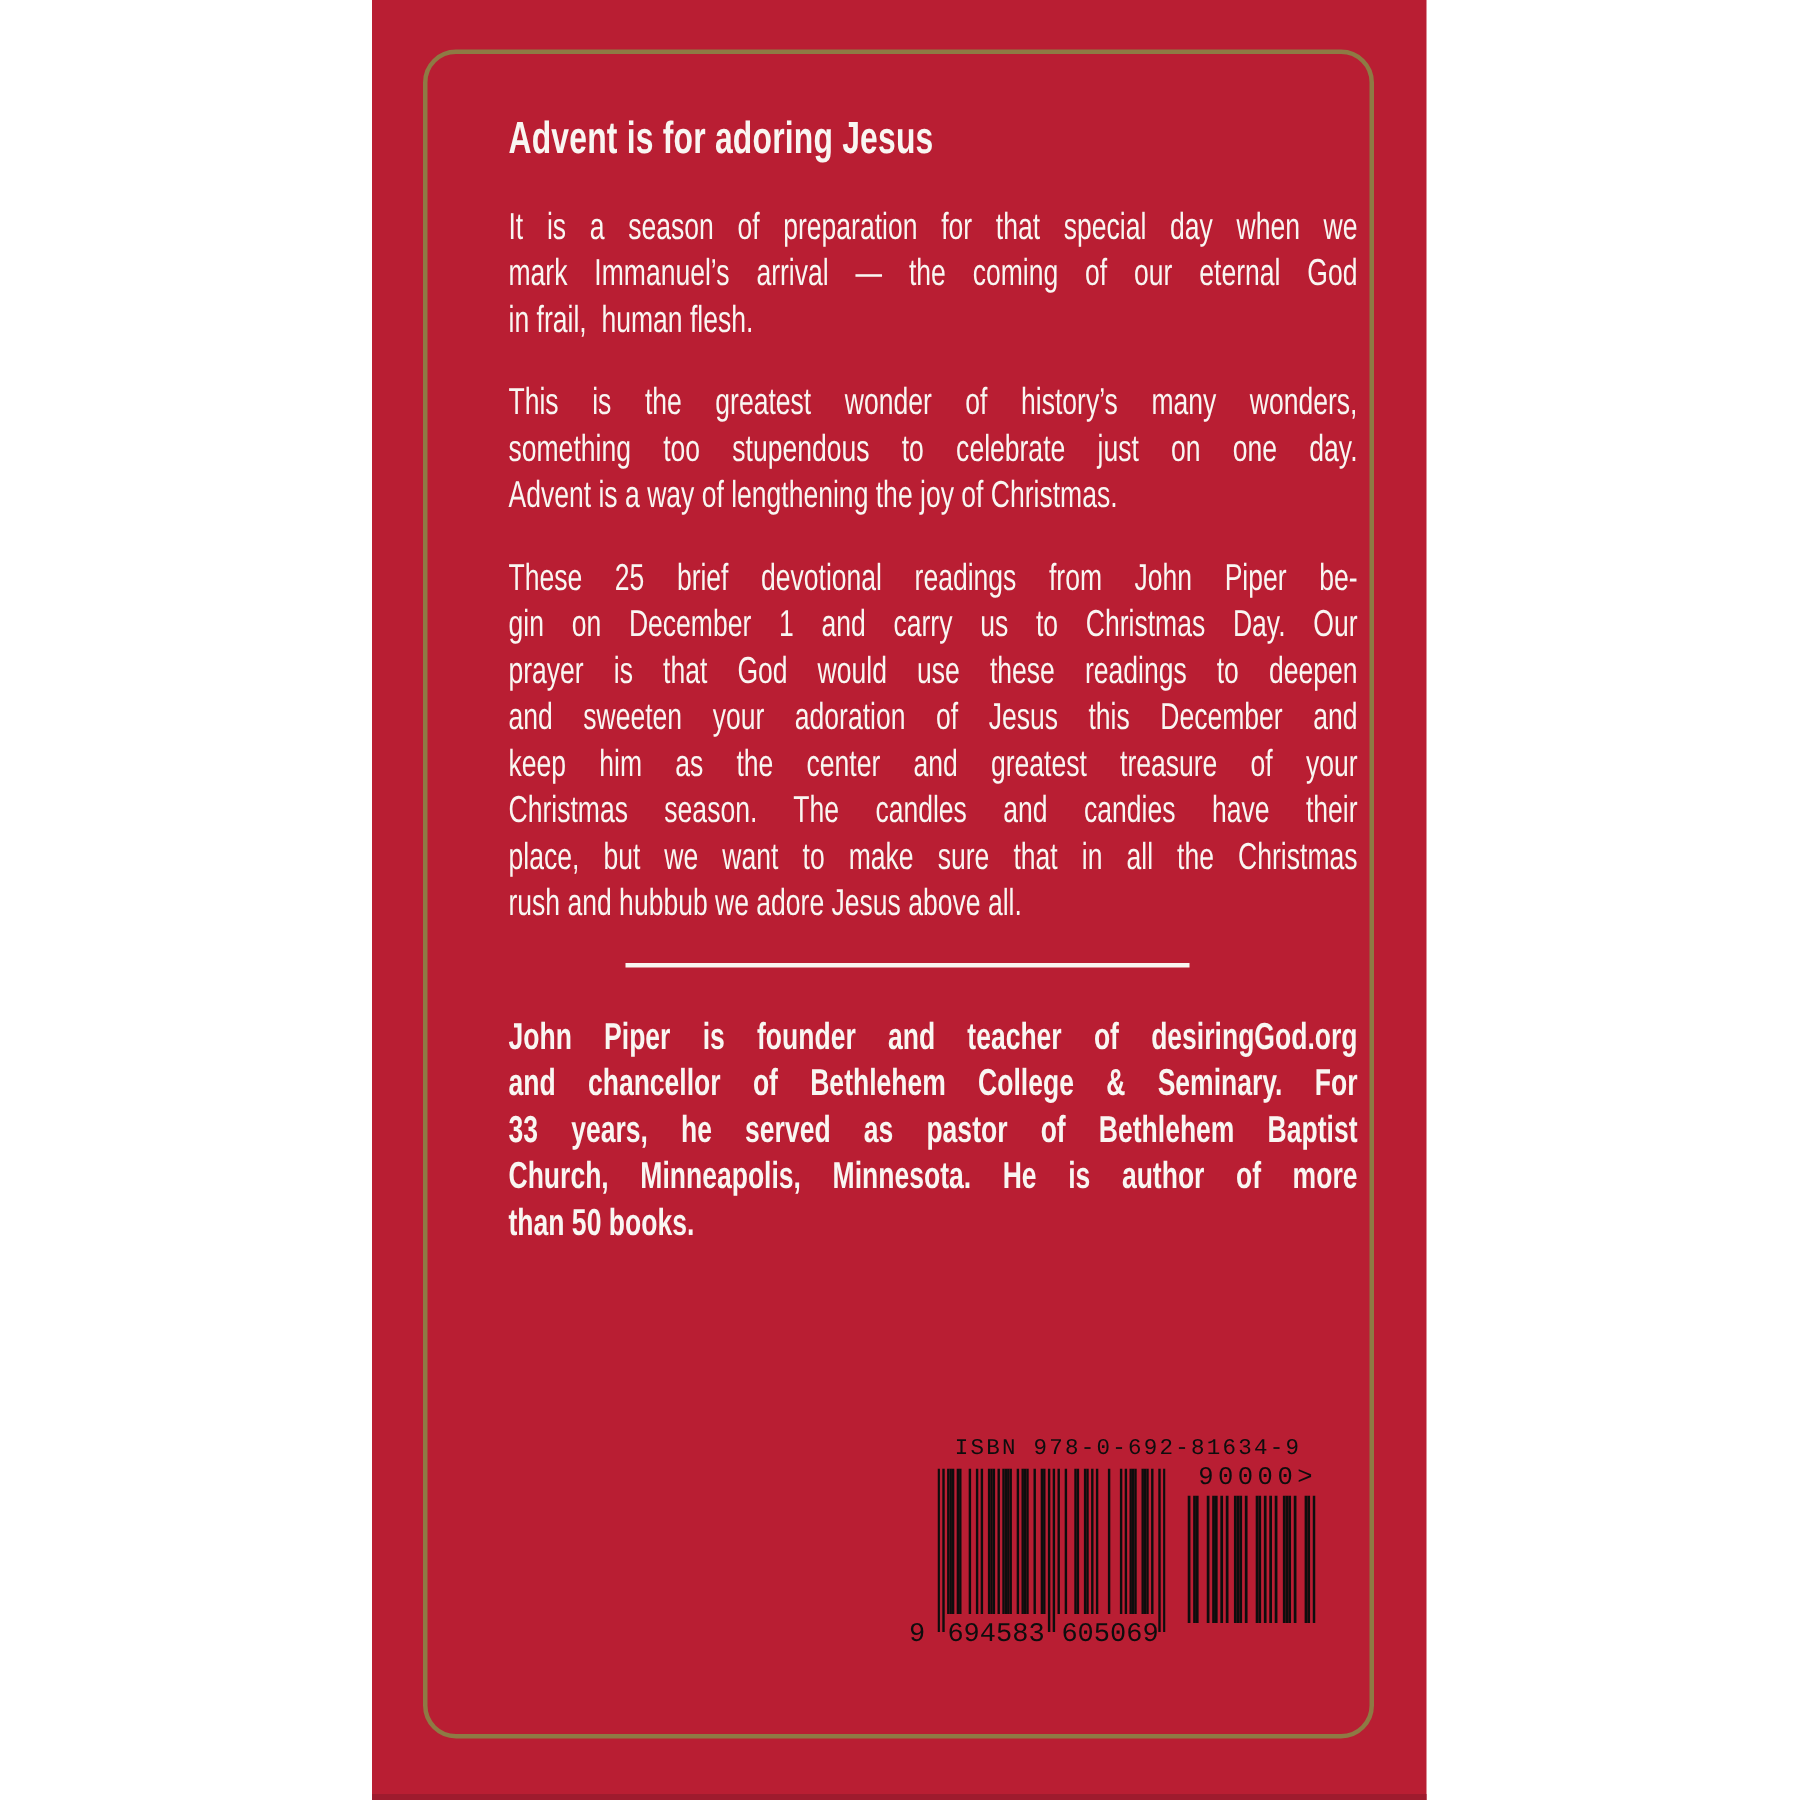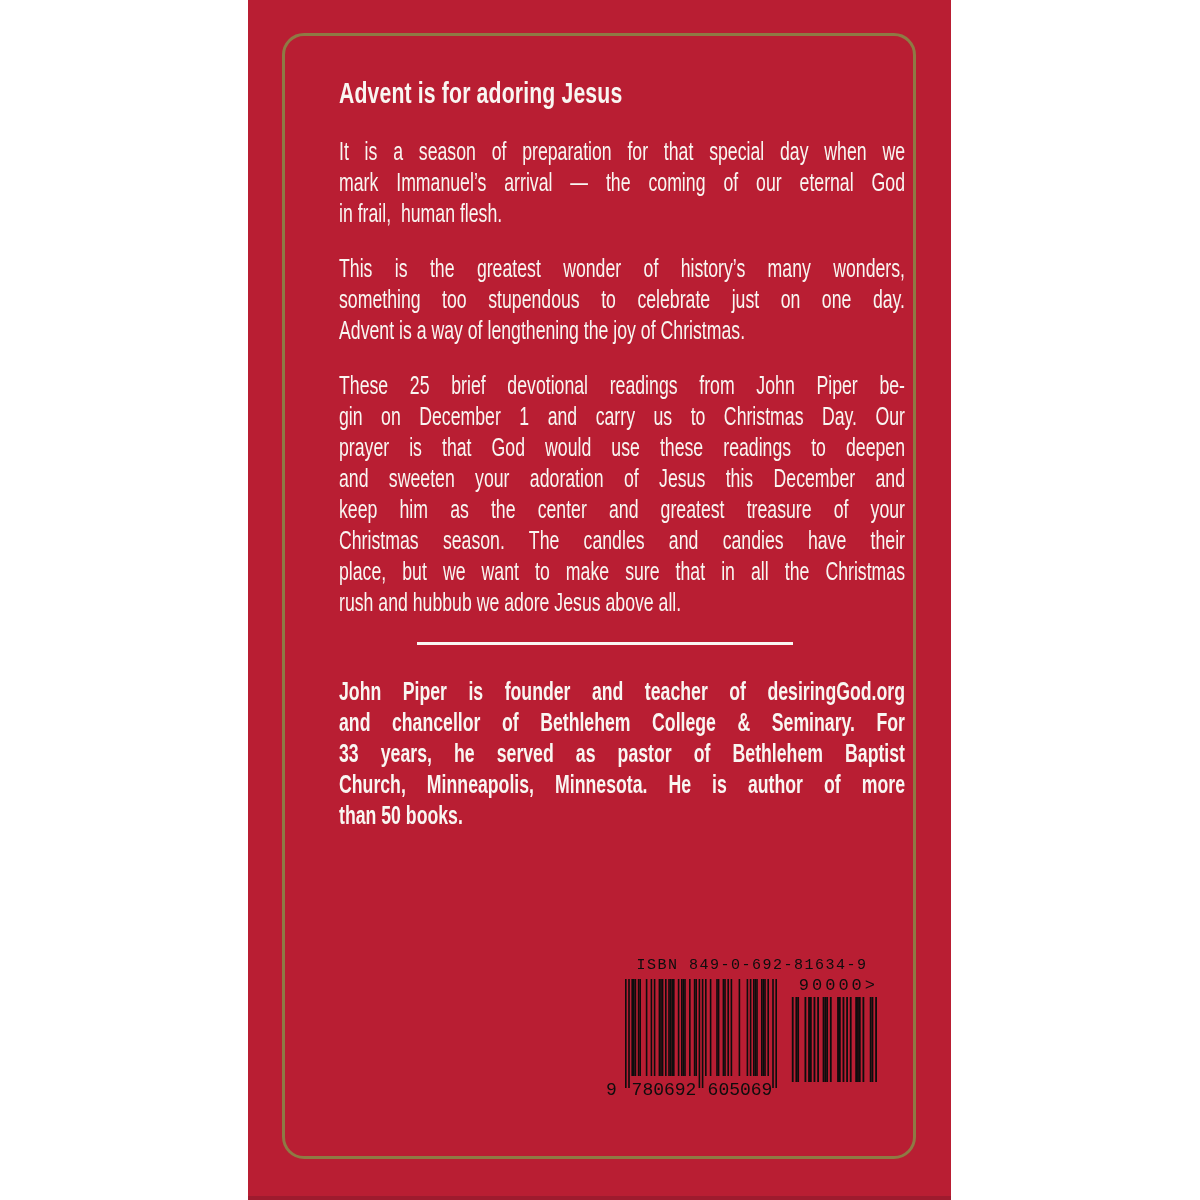--- a/index.html
+++ b/index.html
@@ -112,21 +112,21 @@
           <div class="tline just">John Piper is founder and teacher of desiringGod.org</div>
           <div class="tline just">and chancellor of Bethlehem College &amp; Seminary. For</div>
           <div class="tline just">33 years, he served as pastor of Bethlehem Baptist</div>
           <div class="tline just">Church, Minneapolis, Minnesota. He is author of more</div>
           <div class="tline">than 50 books.</div>
         </div>
     </div>
   </div>
 
   <div class="barcode-area">
-    <div class="isbn">ISBN 849-0-692-81634-9</div>
+    <div class="isbn">ISBN 978-0-692-81634-9</div>
     <div class="price">90000&gt;</div>
     <svg class="ean13" id="ean13-svg" width="152" height="109">
         <rect x="0.00" y="0" width="1.60" height="109" fill="#0d0d0d"></rect>
         <rect x="3.20" y="0" width="1.60" height="109" fill="#0d0d0d"></rect>
         <rect x="6.40" y="0" width="1.60" height="97" fill="#0d0d0d"></rect>
         <rect x="8.00" y="0" width="1.60" height="97" fill="#0d0d0d"></rect>
         <rect x="9.60" y="0" width="1.60" height="97" fill="#0d0d0d"></rect>
         <rect x="12.80" y="0" width="1.60" height="97" fill="#0d0d0d"></rect>
         <rect x="14.40" y="0" width="1.60" height="97" fill="#0d0d0d"></rect>
         <rect x="20.80" y="0" width="1.60" height="97" fill="#0d0d0d"></rect>
@@ -190,19 +190,19 @@
         <rect x="59.81" y="0" width="1.81" height="85" fill="#0d0d0d"></rect>
         <rect x="65.25" y="0" width="1.81" height="85" fill="#0d0d0d"></rect>
         <rect x="67.06" y="0" width="1.81" height="85" fill="#0d0d0d"></rect>
         <rect x="68.88" y="0" width="1.81" height="85" fill="#0d0d0d"></rect>
         <rect x="72.50" y="0" width="1.81" height="85" fill="#0d0d0d"></rect>
         <rect x="79.75" y="0" width="1.81" height="85" fill="#0d0d0d"></rect>
         <rect x="81.56" y="0" width="1.81" height="85" fill="#0d0d0d"></rect>
         <rect x="85.19" y="0" width="1.81" height="85" fill="#0d0d0d"></rect>
       </svg>
     <div class="bd bd-lead">9</div>
-    <div class="bd bd-g1">780692</div>
+    <div class="bd bd-g1">694583</div>
     <div class="bd bd-g2">605069</div>
   </div>
 
 
   <div class="bottom-edge"></div>
 </div>
 
 </body></html>

